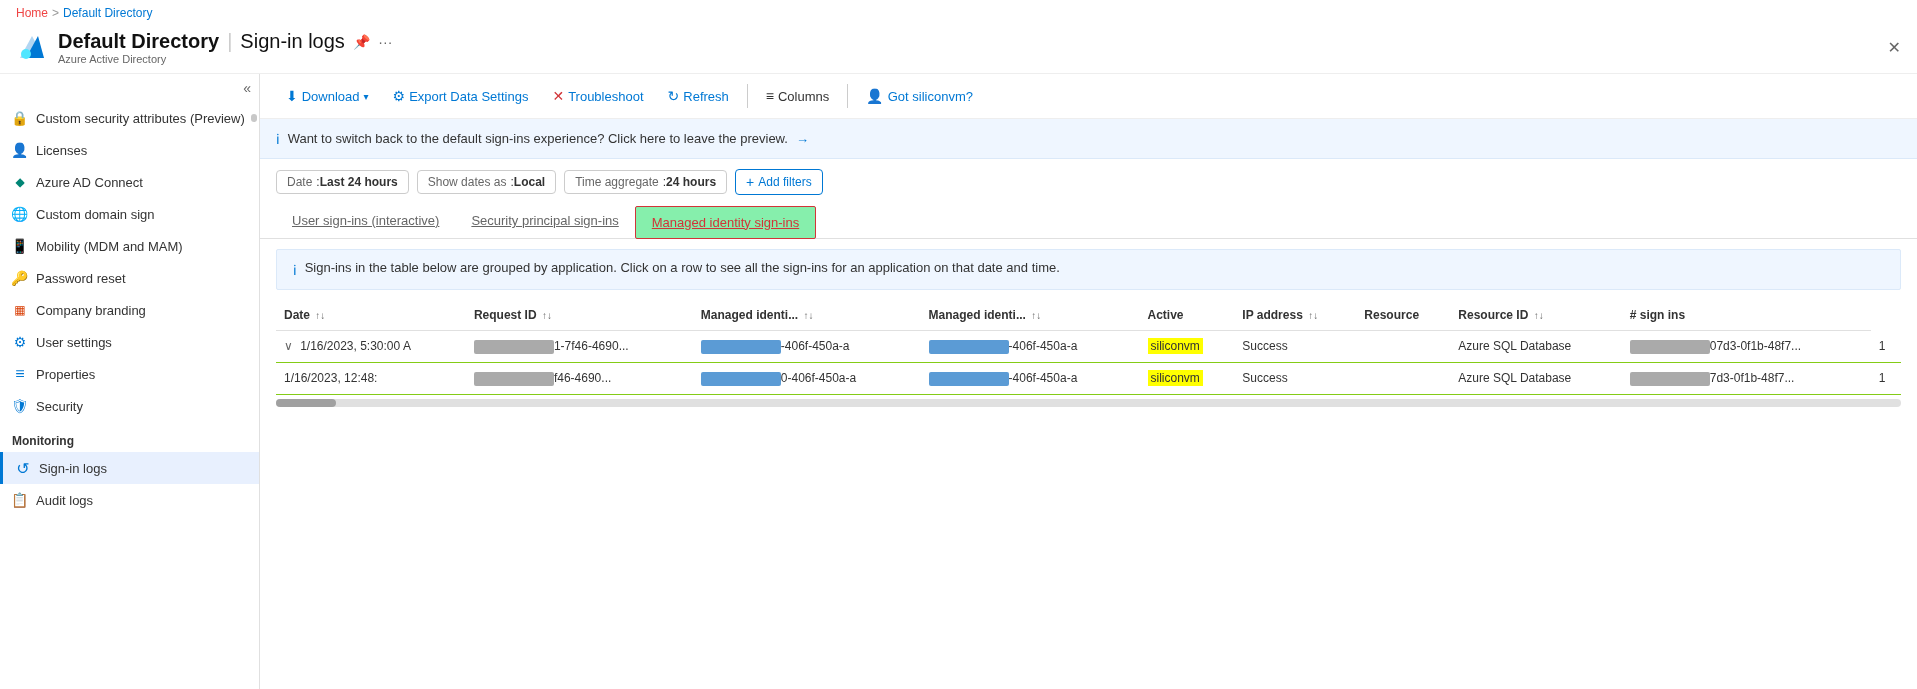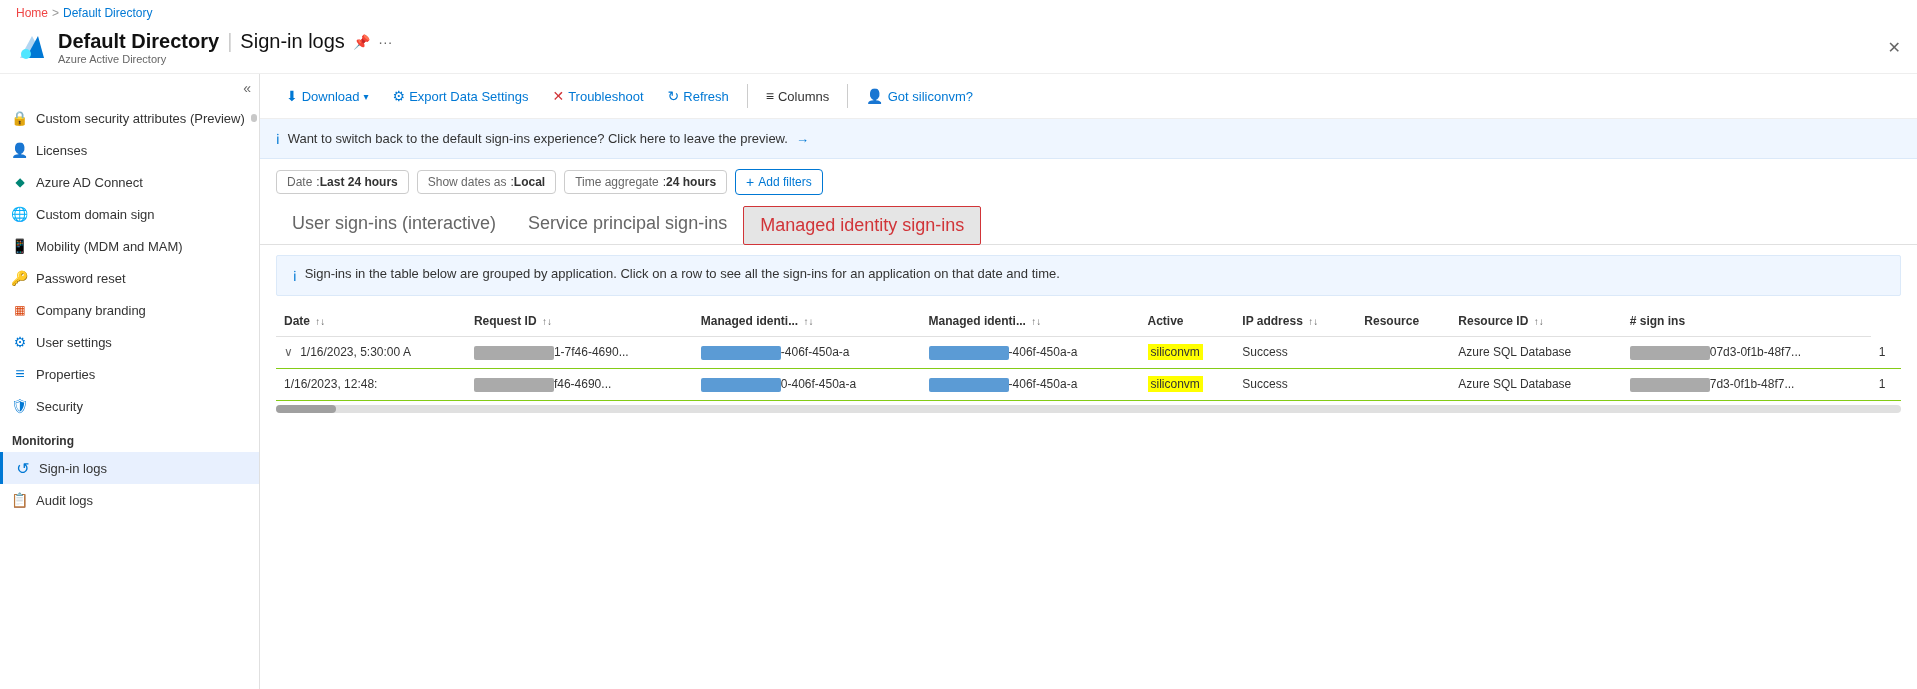--- a/index.html
+++ b/index.html
@@ -28,22 +28,22 @@
 
     
     .filters-bar { display: flex; align-items: center; gap: 8px; padding: 10px 16px; }
     .filter-chip { display: flex; align-items: center; border: 1px solid #ccc; border-radius: 4px; padding: 4px 10px; font-size: 12px; background: #fff; cursor: pointer; }
     .filter-chip .label { color: #666; margin-right: 4px; }
     .filter-chip .value { color: #333; font-weight: 600; }
     .add-filter-btn { display: flex; align-items: center; gap: 4px; border: 1px solid #0078d4; border-radius: 4px; padding: 4px 10px; font-size: 12px; color: #0078d4; background: #fff; cursor: pointer; }
 
     
     .tabs-bar { display: flex; align-items: center; padding: 0 16px; border-bottom: 1px solid #e0e0e0; gap: 0; }
-    .tab { padding: 8px 16px; font-size: 18px; cursor: pointer; color: #666; border-bottom: 2px solid transparent; }
-    .tab.active-tab { color: #d13438; border: 1px solid #d13438; border-radius: 2px; margin-bottom: -1px; background: #e5e5e5; }
+    .tab { padding: 8px 16px; font-size: 13px; cursor: pointer; color: #666; border-bottom: 2px solid transparent; text-decoration: underline; }
+    .tab.active-tab { color: #d13438; border: 1px solid #d13438; border-radius: 2px; margin-bottom: -1px; background: #86efac; }
 
     
     .info-banner2 { display: flex; align-items: flex-start; gap: 8px; padding: 10px 16px; background: #eff6ff; border: 1px solid #dbe9f9; margin: 10px 16px; font-size: 13px; color: #333; border-radius: 2px; }
 
     
     .table-container { padding: 0 16px 16px; overflow-x: auto; }
     table { width: 100%; border-collapse: collapse; font-size: 12px; }
     th { text-align: left; padding: 8px 8px; border-bottom: 1px solid #e0e0e0; font-weight: 600; color: #333; white-space: nowrap; }
     th .sort-icon { color: #666; font-size: 10px; margin-left: 2px; }
     td { padding: 8px 8px; border-bottom: 1px solid #84cc16; color: #333; white-space: nowrap; }
@@ -211,21 +211,21 @@
           <span class="value">24 hours</span>
         </div>
         <button class="add-filter-btn">
           <span style="font-size:14px;">+</span>
           <span>Add filters</span>
         </button>
       </div>
 
       <div class="tabs-bar">
         <div class="tab">User sign-ins (interactive)</div>
-        <div class="tab">Service principal sign-ins</div>
+        <div class="tab">Security principal sign-ins</div>
         <div class="tab active-tab">Managed identity sign-ins</div>
       </div>
 
       <div class="info-banner2">
         <span class="info-icon">ℹ</span>
         <span>Sign-ins in the table below are grouped by application. Click on a row to see all the sign-ins for an application on that date and time.</span>
       </div>
 
       <div class="table-container">
         <table>

